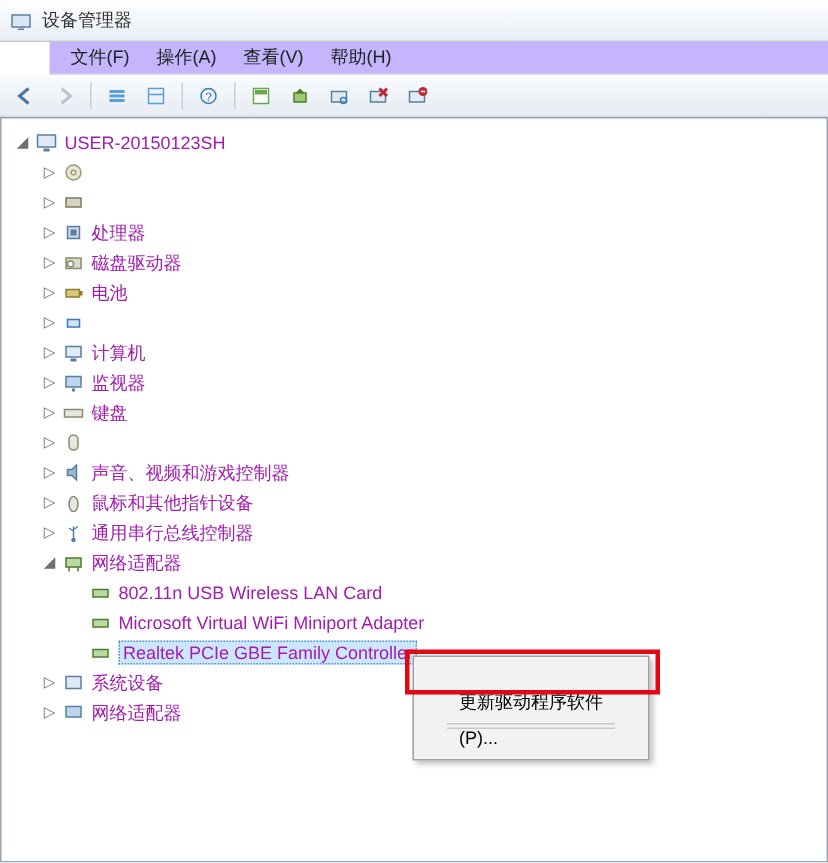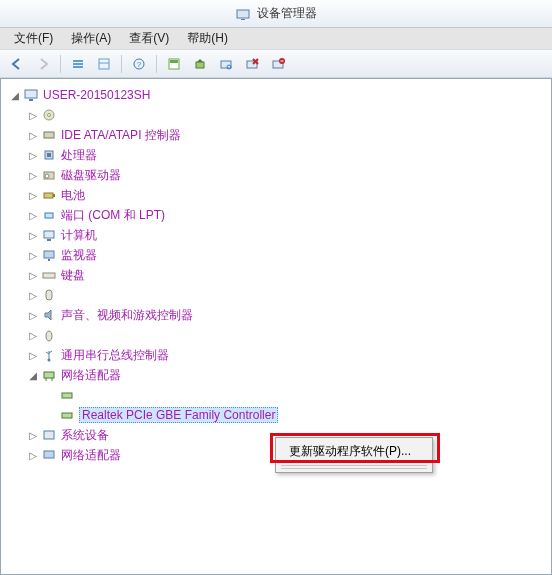--- a/index.html
+++ b/index.html
@@ -1,33 +1,33 @@
 <!DOCTYPE html>
 <html><head>
 <meta charset="utf-8">
 <style>
 * { box-sizing: border-box; margin: 0; padding: 0; }
 body { font-family: "Microsoft YaHei", "SimSun", Tahoma, sans-serif; font-size: 12px; background: #fff; width: 552px; height: 575px; overflow: hidden; position: relative; }
-.titlebar { height: 28px; background: linear-gradient(#fdfefe, #e8eef5); border-bottom: 1px solid #c0c8d0; display: flex; align-items: center; padding: 0 6px; color: #333; justify-content: center; }
+.titlebar { height: 28px; background: linear-gradient(#fdfefe, #e8eef5); border-bottom: 1px solid #c0c8d0; display: flex; align-items: center; padding: 0 6px; color: #333; }
 .titlebar .ticon { width: 16px; height: 16px; margin-right: 6px; display:flex; align-items:center; justify-content:center; }
-.menubar { height: 22px; background: #e5e5e5; border-bottom: 1px solid #d8dde3; display: flex; padding: 0 6px; gap: 2px; }
+.menubar { height: 22px; background: #c4b5fd; border-bottom: 1px solid #d8dde3; display: flex; padding: 0 6px; gap: 2px; margin-left: 33px; }
 .menubar .mitem { padding: 2px 8px; color: #222; cursor: default; }
 .toolbar { height: 28px; background: linear-gradient(#f9fbfd, #e6ecf3); border-bottom: 1px solid #cfd6dd; display: flex; align-items: center; padding: 0 6px; gap: 4px; }
 .tbtn { width: 22px; height: 22px; display: flex; align-items: center; justify-content: center; border: 1px solid transparent; border-radius: 2px; }
 .tsep { width: 1px; height: 18px; background: #c5cdd6; margin: 0 2px; }
 .tree { position: absolute; top: 78px; left: 0; right: 0; bottom: 0; overflow: auto; border: 1px solid #9aa6b2; padding: 6px 4px; background: #fff; }
 .node { display: flex; align-items: center; height: 20px; white-space: nowrap; cursor: default; }
 .expander { width: 12px; height: 12px; margin-right: 2px; display: flex; align-items: center; justify-content: center; color: #707070; font-size: 10px; }
 .nicon { width: 16px; height: 16px; margin-right: 4px; display:flex; align-items:center; justify-content:center; }
 .nlabel { color: #a21caf; }
 .nlabel.selected { background: #cde6ff; border: 1px dotted #4a90d9; padding: 0 2px; }
 .lvl0 { padding-left: 4px; }
 .lvl1 { padding-left: 22px; }
 .lvl2 { padding-left: 40px; }
-.ctxmenu { position: absolute; left: 275px; top: 437px; width: 158px; background: #f2f2f2; border: 1px solid #a0a0a0; box-shadow: 2px 2px 4px rgba(0,0,0,0.25); padding: 1px; z-index: 10; }
+.ctxmenu { position: absolute; left: 275px; top: 437px; width: 158px; background: #f2f2f2; border: 1px solid #a0a0a0; box-shadow: 2px 2px 4px rgba(0,0,0,0.25); padding: 18px; z-index: 10; }
 .ctxitem { height: 24px; line-height: 24px; padding: 0 12px; color: #000; cursor: default; }
 .ctxsep { height: 1px; background: #c8c8c8; margin: 2px 4px; }
 .highlight-box { position: absolute; left: 270px; top: 433px; width: 170px; height: 30px; border: 3px solid #e30613; z-index: 20; pointer-events: none; }
 svg { display: block; }
 </style>
 </head>
 <body>
 
 <div class="titlebar">
   <span class="ticon">
@@ -134,21 +134,20 @@
         </svg>
       </span>
     </div>
   <div class="node lvl1">
       <span class="expander">▷</span>
       <span class="nicon">
         <svg width="14" height="14">
           <rect x="2" y="4" width="10" height="6" fill="#d4d4c0" stroke="#7a7a60"></rect>
         </svg>
       </span>
-      <span class="nlabel">IDE ATA/ATAPI 控制器</span>
     </div>
   <div class="node lvl1">
       <span class="expander">▷</span>
       <span class="nicon">
         <svg width="14" height="14">
           <rect x="3" y="3" width="8" height="8" fill="#cfd8e3" stroke="#5a7ea3"></rect>
           <rect x="5" y="5" width="4" height="4" fill="#5a7ea3"></rect>
         </svg>
       </span>
       <span class="nlabel">处理器</span>
@@ -173,21 +172,20 @@
       </span>
       <span class="nlabel">电池</span>
     </div>
   <div class="node lvl1">
       <span class="expander">▷</span>
       <span class="nicon">
         <svg width="14" height="14">
           <rect x="3" y="5" width="8" height="5" fill="#cfe6f7" stroke="#3a7abf"></rect>
         </svg>
       </span>
-      <span class="nlabel">端口 (COM 和 LPT)</span>
     </div>
   <div class="node lvl1">
       <span class="expander">▷</span>
       <span class="nicon">
         <svg width="14" height="14">
           <rect x="2" y="3" width="10" height="7" fill="#dfeaf4" stroke="#5a7ea3"></rect>
           <rect x="5" y="11" width="4" height="2" fill="#5a7ea3"></rect>
         </svg>
       </span>
       <span class="nlabel">计算机</span>
@@ -228,20 +226,21 @@
       </span>
       <span class="nlabel">声音、视频和游戏控制器</span>
     </div>
   <div class="node lvl1">
       <span class="expander">▷</span>
       <span class="nicon">
         <svg width="14" height="14">
           <ellipse cx="7" cy="8" rx="3" ry="5" fill="#e6e6df" stroke="#8a8a70"></ellipse>
         </svg>
       </span>
+      <span class="nlabel">鼠标和其他指针设备</span>
     </div>
   <div class="node lvl1">
       <span class="expander">▷</span>
       <span class="nicon">
         <svg width="14" height="14">
           <path d="M7 12 L7 3 M7 6 L4 4 M7 5 L10 3" stroke="#5a7ea3" fill="none"></path>
           <circle cx="7" cy="12" r="1.5" fill="#5a7ea3"></circle>
         </svg>
       </span>
       <span class="nlabel">通用串行总线控制器</span>
@@ -259,20 +258,30 @@
       <span class="nlabel">网络适配器</span>
     </div>
 
   <div class="node lvl2">
       <span class="expander"></span>
       <span class="nicon">
         <svg width="14" height="14">
           <rect x="2" y="5" width="10" height="5" fill="#b7dba0" stroke="#4e7d2d"></rect>
         </svg>
       </span>
+      <span class="nlabel">802.11n USB Wireless LAN Card</span>
+    </div>
+  <div class="node lvl2">
+      <span class="expander"></span>
+      <span class="nicon">
+        <svg width="14" height="14">
+          <rect x="2" y="5" width="10" height="5" fill="#b7dba0" stroke="#4e7d2d"></rect>
+        </svg>
+      </span>
+      <span class="nlabel">Microsoft Virtual WiFi Miniport Adapter</span>
     </div>
   <div class="node lvl2">
       <span class="expander"></span>
       <span class="nicon">
         <svg width="14" height="14">
           <rect x="2" y="5" width="10" height="5" fill="#b7dba0" stroke="#4e7d2d"></rect>
         </svg>
       </span>
       <span class="nlabel selected">Realtek PCIe GBE Family Controller</span>
     </div>

